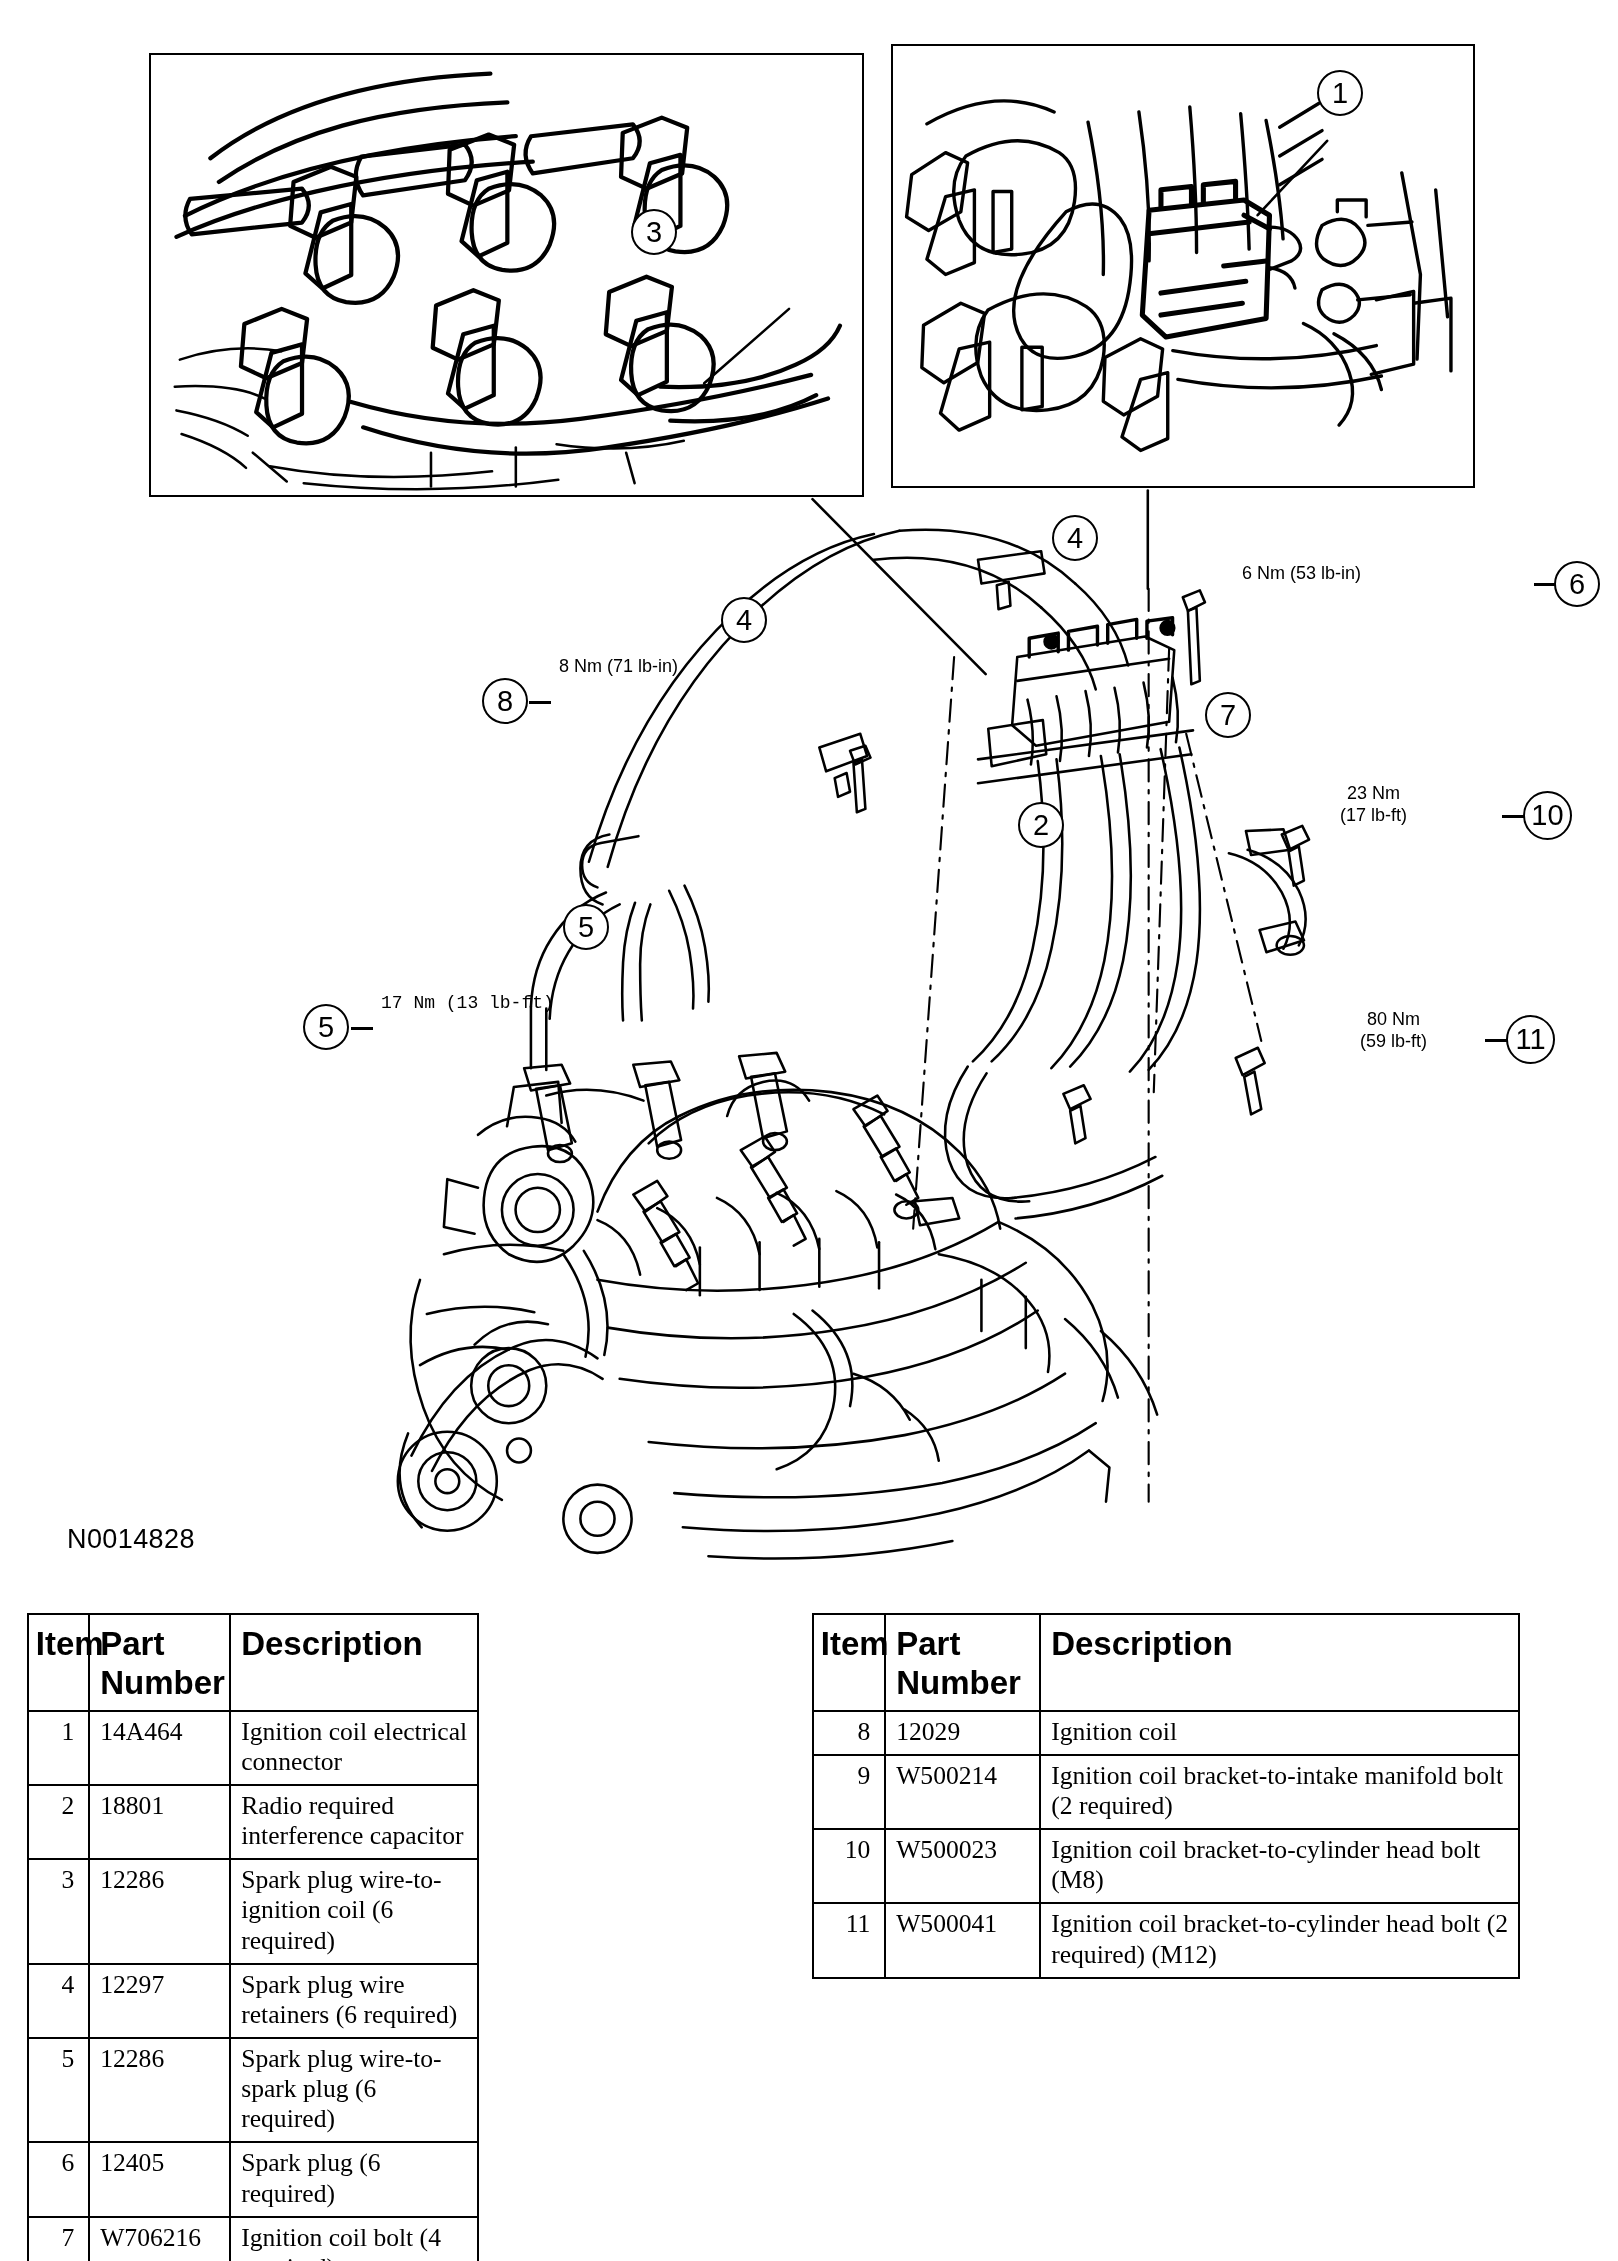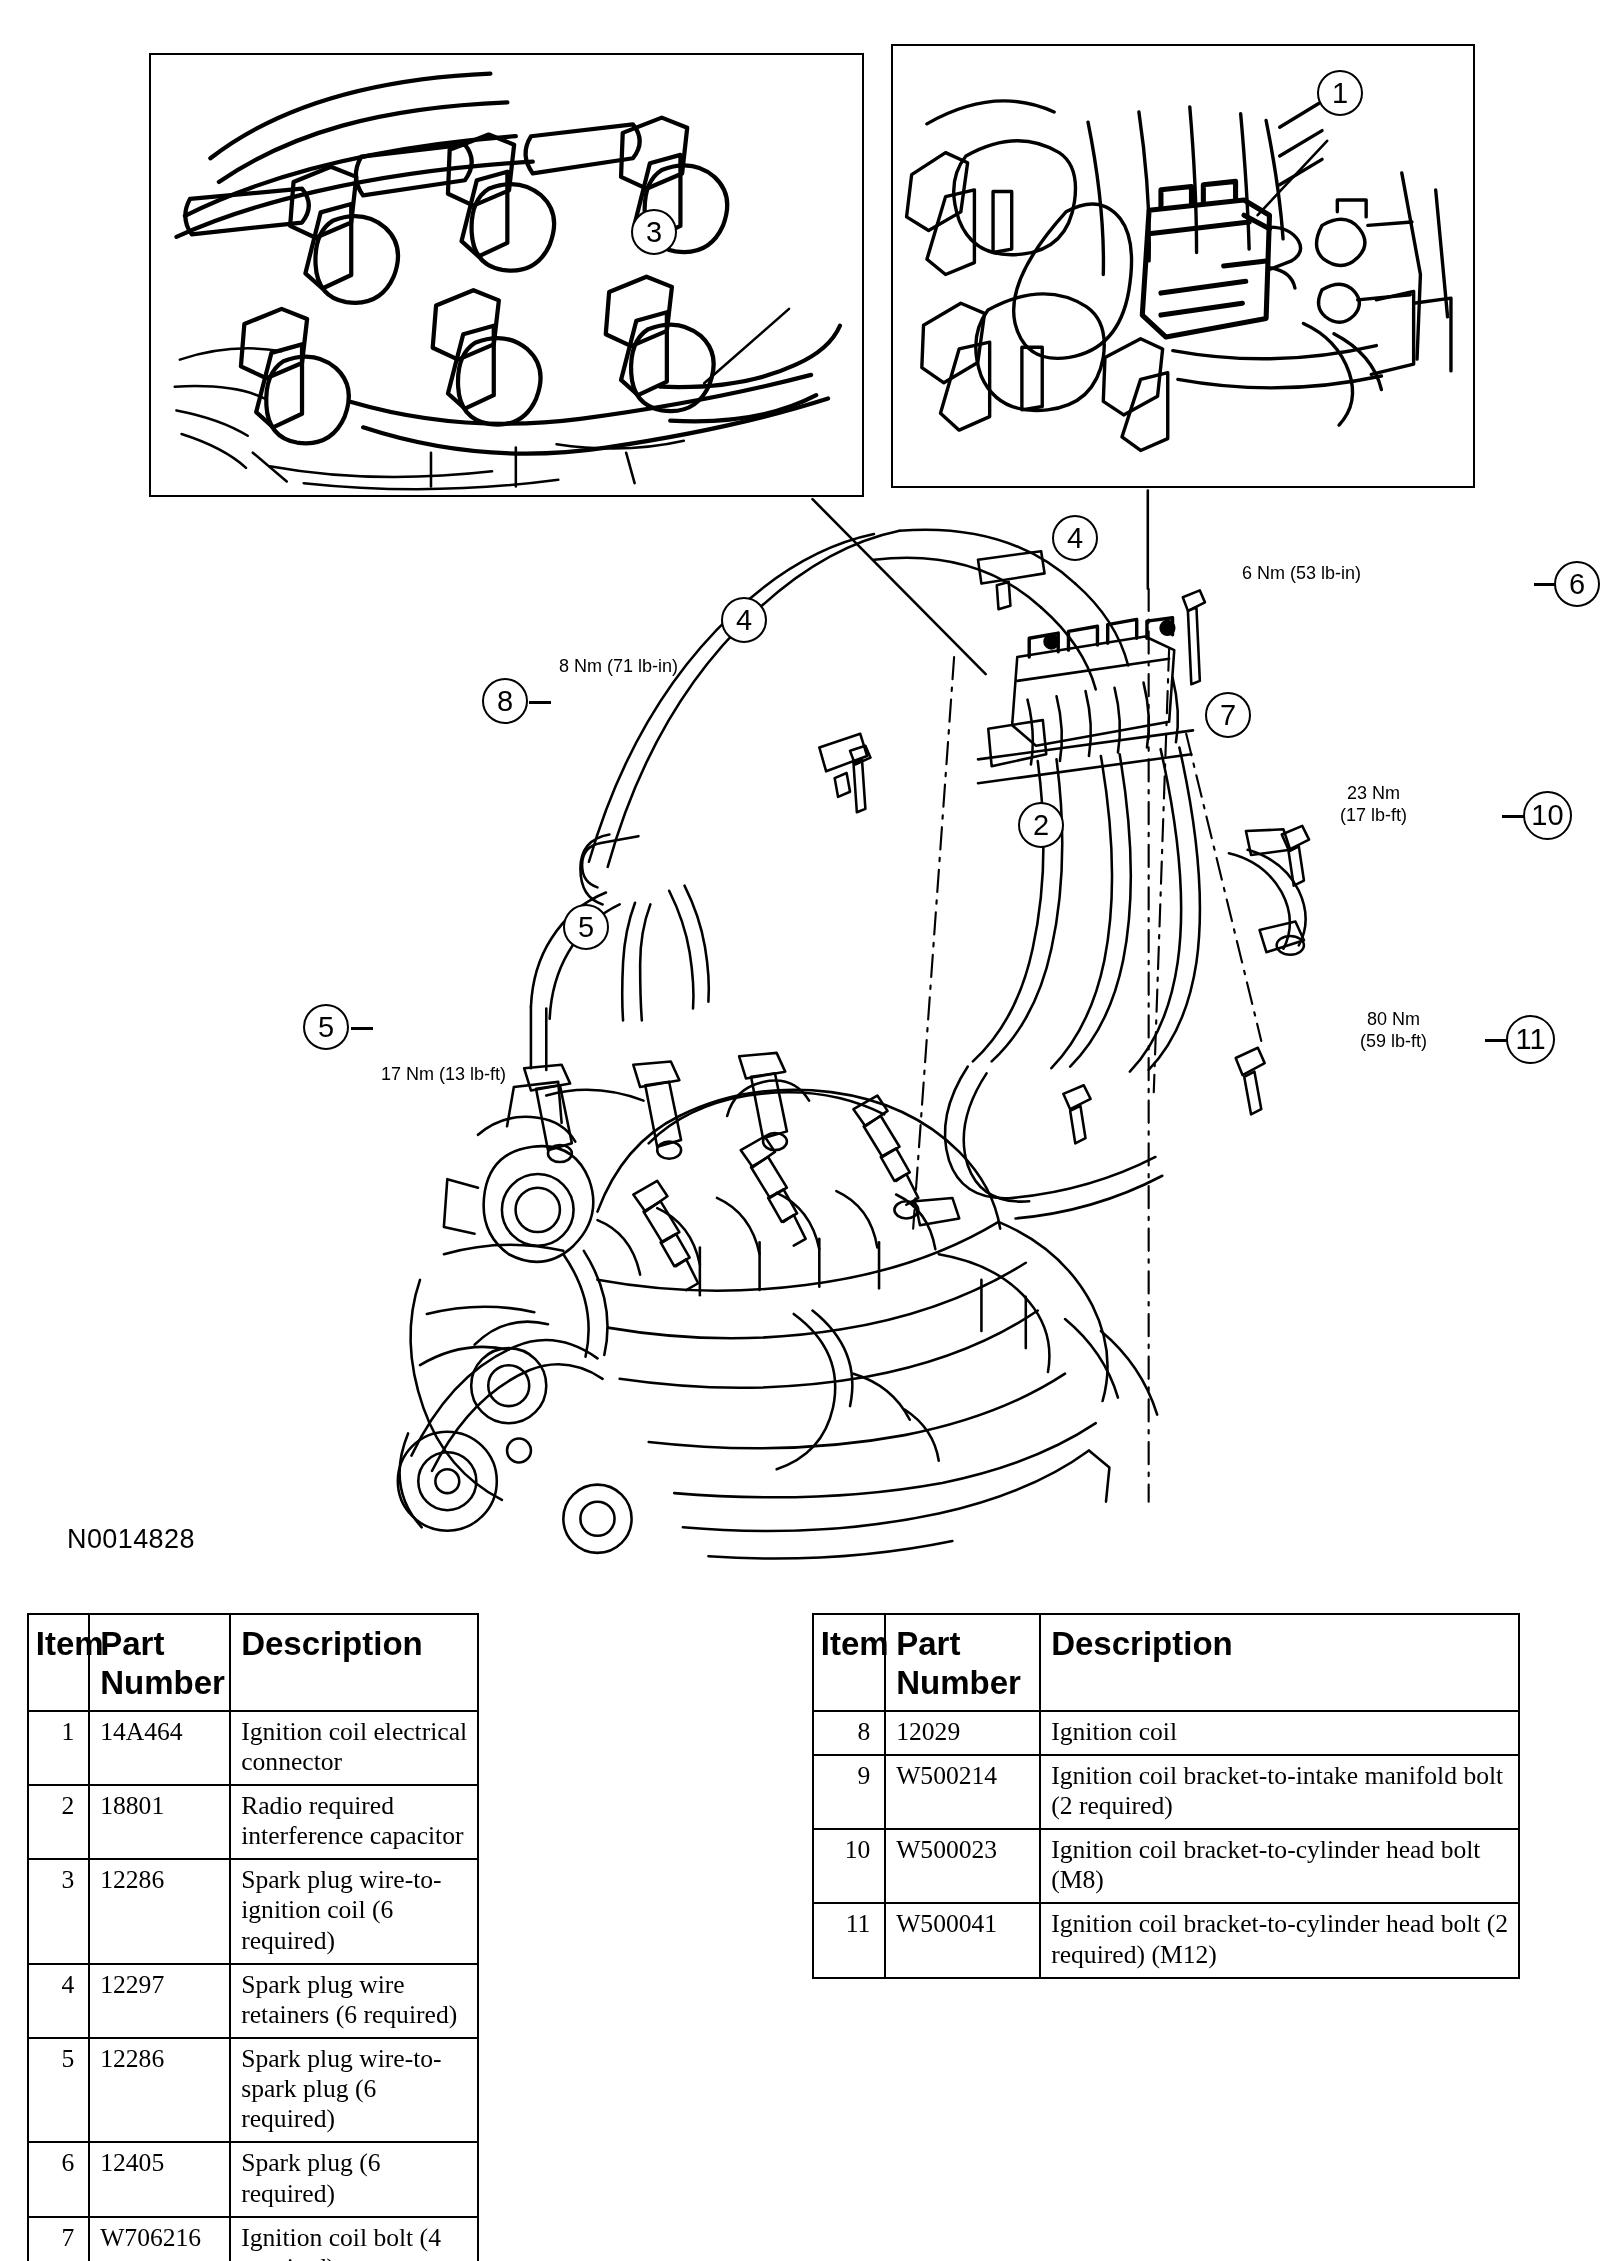--- a/index.html
+++ b/index.html
@@ -450,21 +450,21 @@
 <div class="callout sz1" style="left:1205px; top:692px;">7</div>
 
 <div class="torque two-line" style="left:1340px; top:783px;"><span>23 Nm</span><br><span>(17 lb-ft)</span></div>
 <div class="dash" style="left:1502px; top:815px; width:22px;"></div>
 <div class="callout sz2" style="left:1523px; top:791px;">10</div>
 
 <div class="callout sz1" style="left:563px; top:904px;">5</div>
 
 <div class="callout sz1" style="left:303px; top:1004px;">5</div>
 <div class="dash" style="left:351px; top:1027px; width:22px;"></div>
-<div class="torque" style="left:381px; top:1064px;">17 Nm (13 lb-ft)</div>
+<div class="torque" style="left:381px; top:993px;font-family:Liberation Mono, monospace;">17 Nm (13 lb-ft)</div>
 
 <div class="torque two-line" style="left:1360px; top:1009px;"><span>80 Nm</span><br><span>(59 lb-ft)</span></div>
 <div class="dash" style="left:1485px; top:1039px; width:22px;"></div>
 <div class="callout sz2" style="left:1506px; top:1015px;">11</div>
 
 <div id="figure-id">N0014828</div>
 
 <table class="parts-table" id="table-left">
   <colgroup>
       <col class="c-item">

